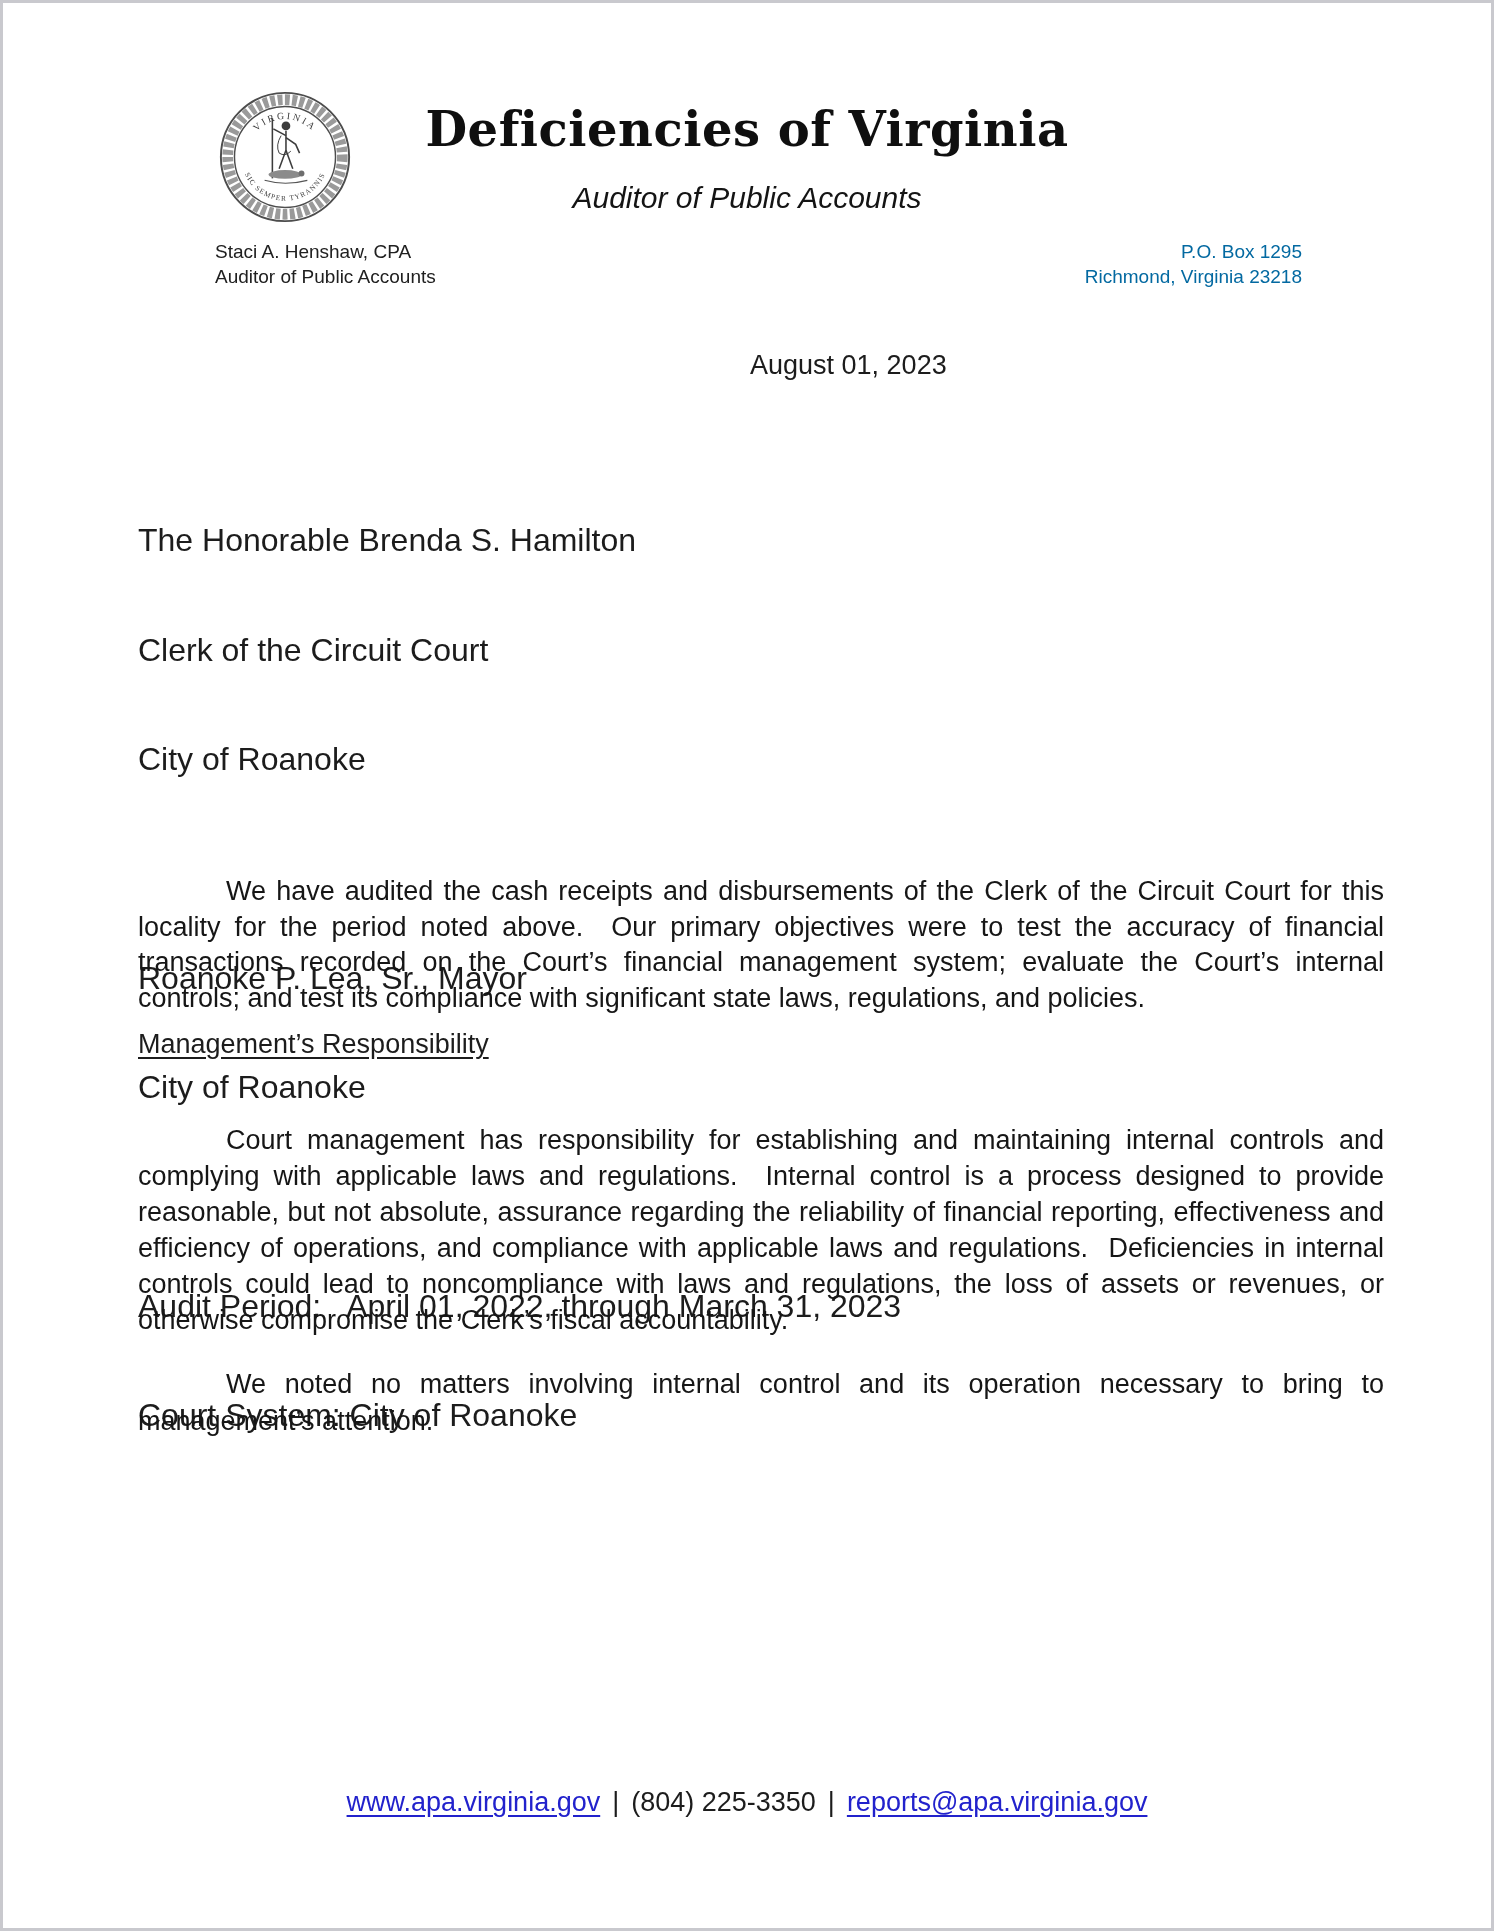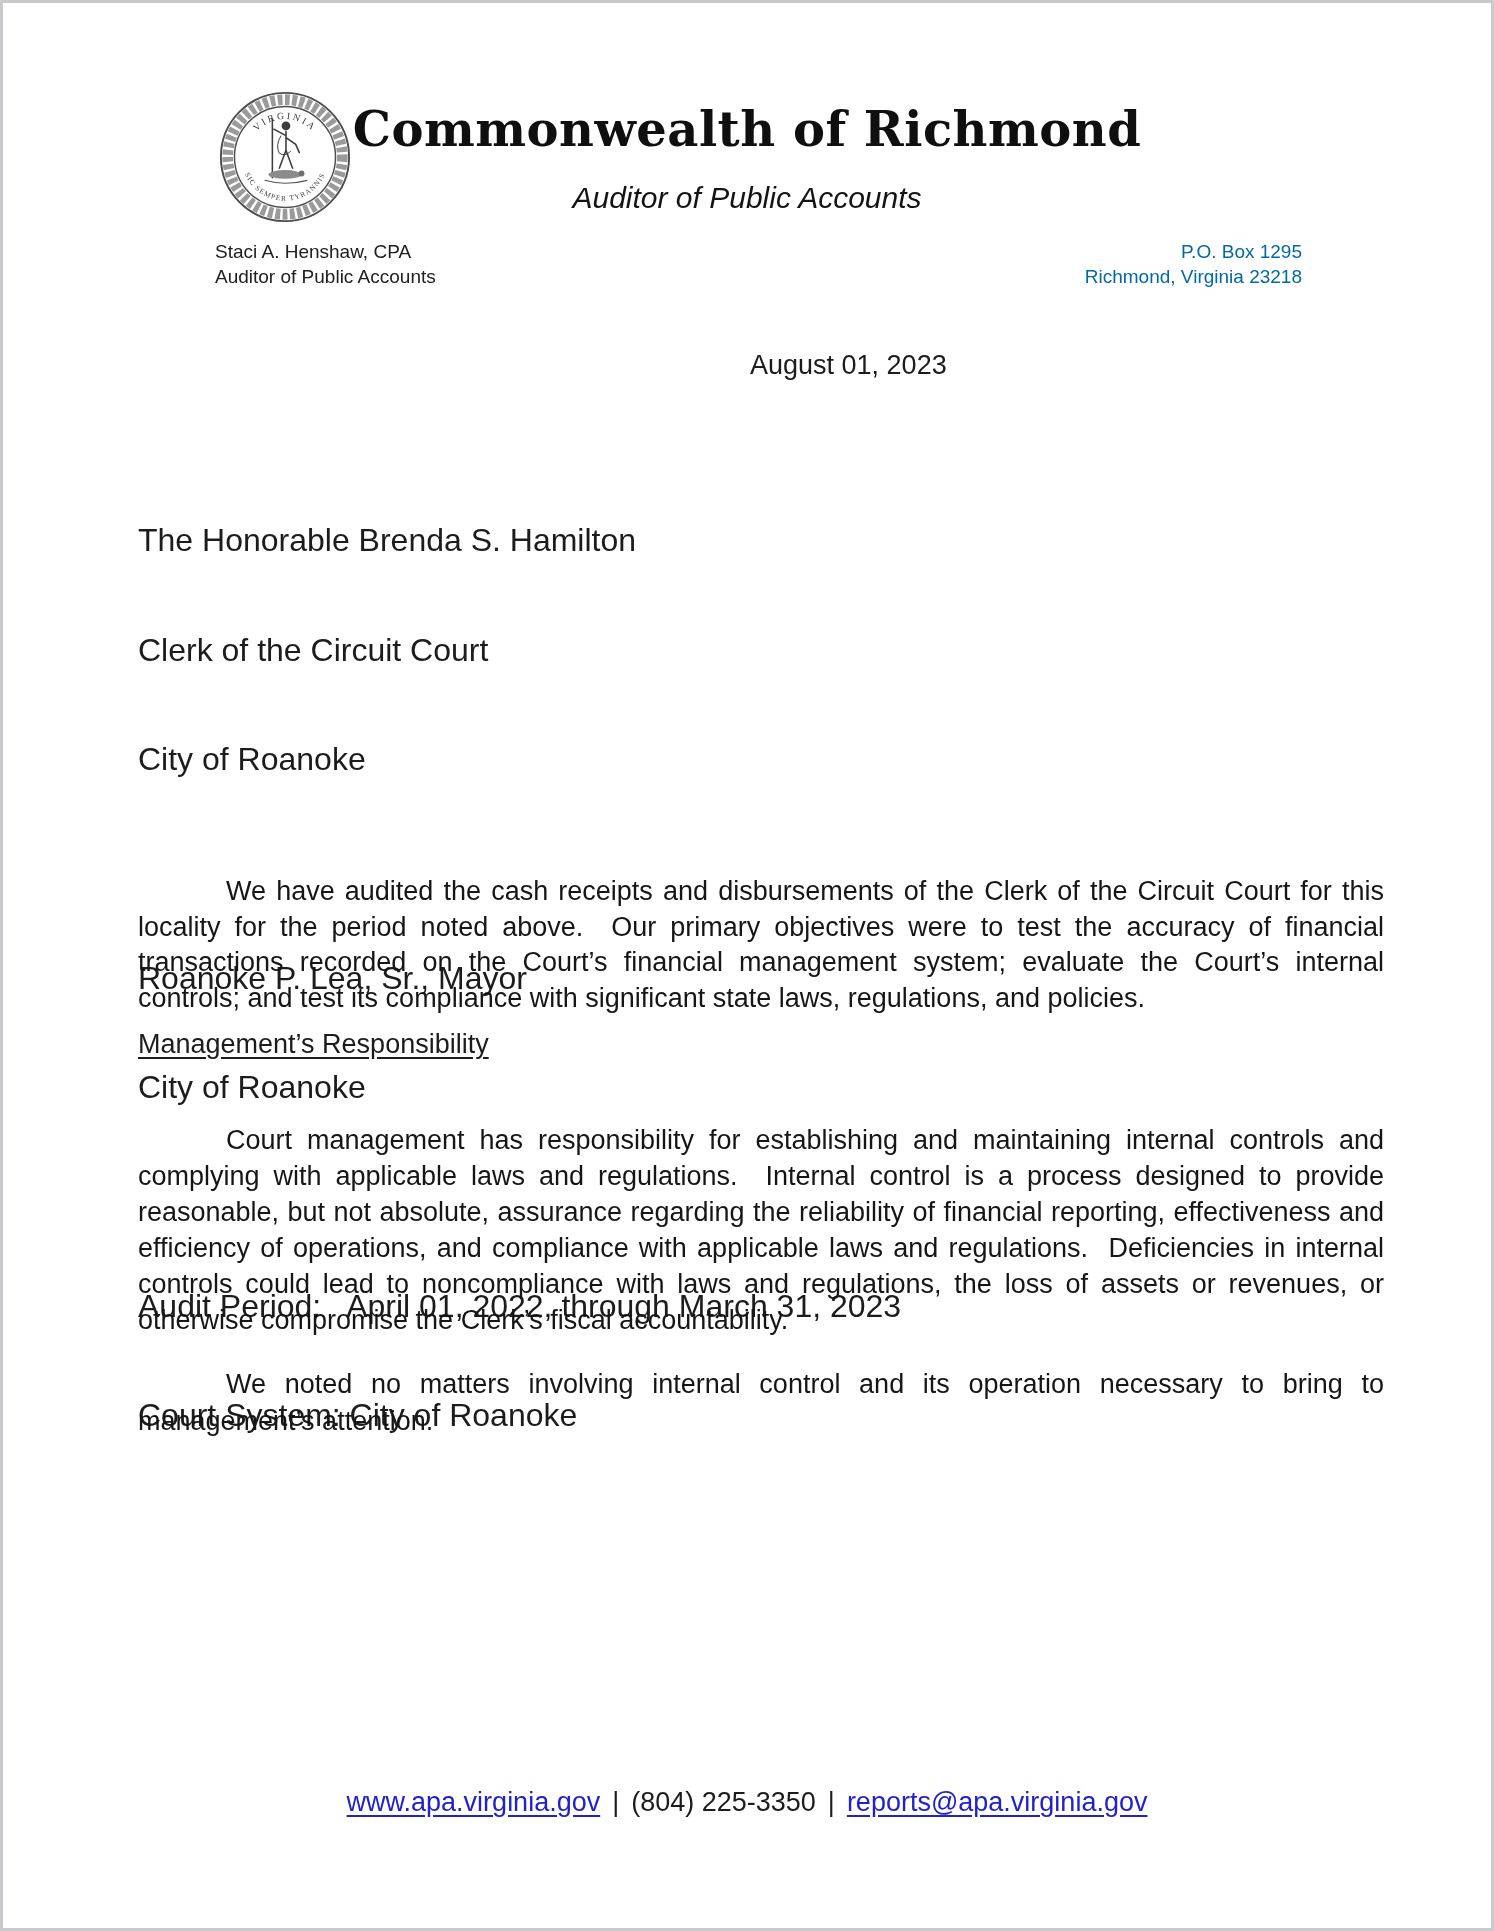--- a/index.html
+++ b/index.html
@@ -143,21 +143,21 @@
     <g>
       <ellipse cx="70" cy="88" rx="17" ry="4.5" fill="#8b8b8b"></ellipse>
       <circle cx="87" cy="87" r="3" fill="#6e6e6e"></circle>
       <path d="M49 94 Q70 100 93 94" stroke="#555555" stroke-width="1.2" fill="none"></path>
     </g>
     <text font-size="7.5" fill="#3c3c3c" letter-spacing="1.2" font-family="Liberation Serif, serif">
       <textPath href="#sealBottomArc" startOffset="50%" text-anchor="middle">SIC SEMPER TYRANNIS</textPath>
     </text>
   </svg>
 
-  <div class="doc-title">Commonwealth of Richmond</div>
+  <div class="doc-title">Deficiencies of Virginia</div>
   <div class="doc-subtitle">Auditor of Public Accounts</div>
 
   <div class="header-left">
     <div>Staci A. Henshaw, CPA</div>
     <div>Auditor of Public Accounts</div>
   </div>
 
   <div class="header-right">
     <div>P.O. Box 1295</div>
     <div>Richmond, Virginia 23218</div>

